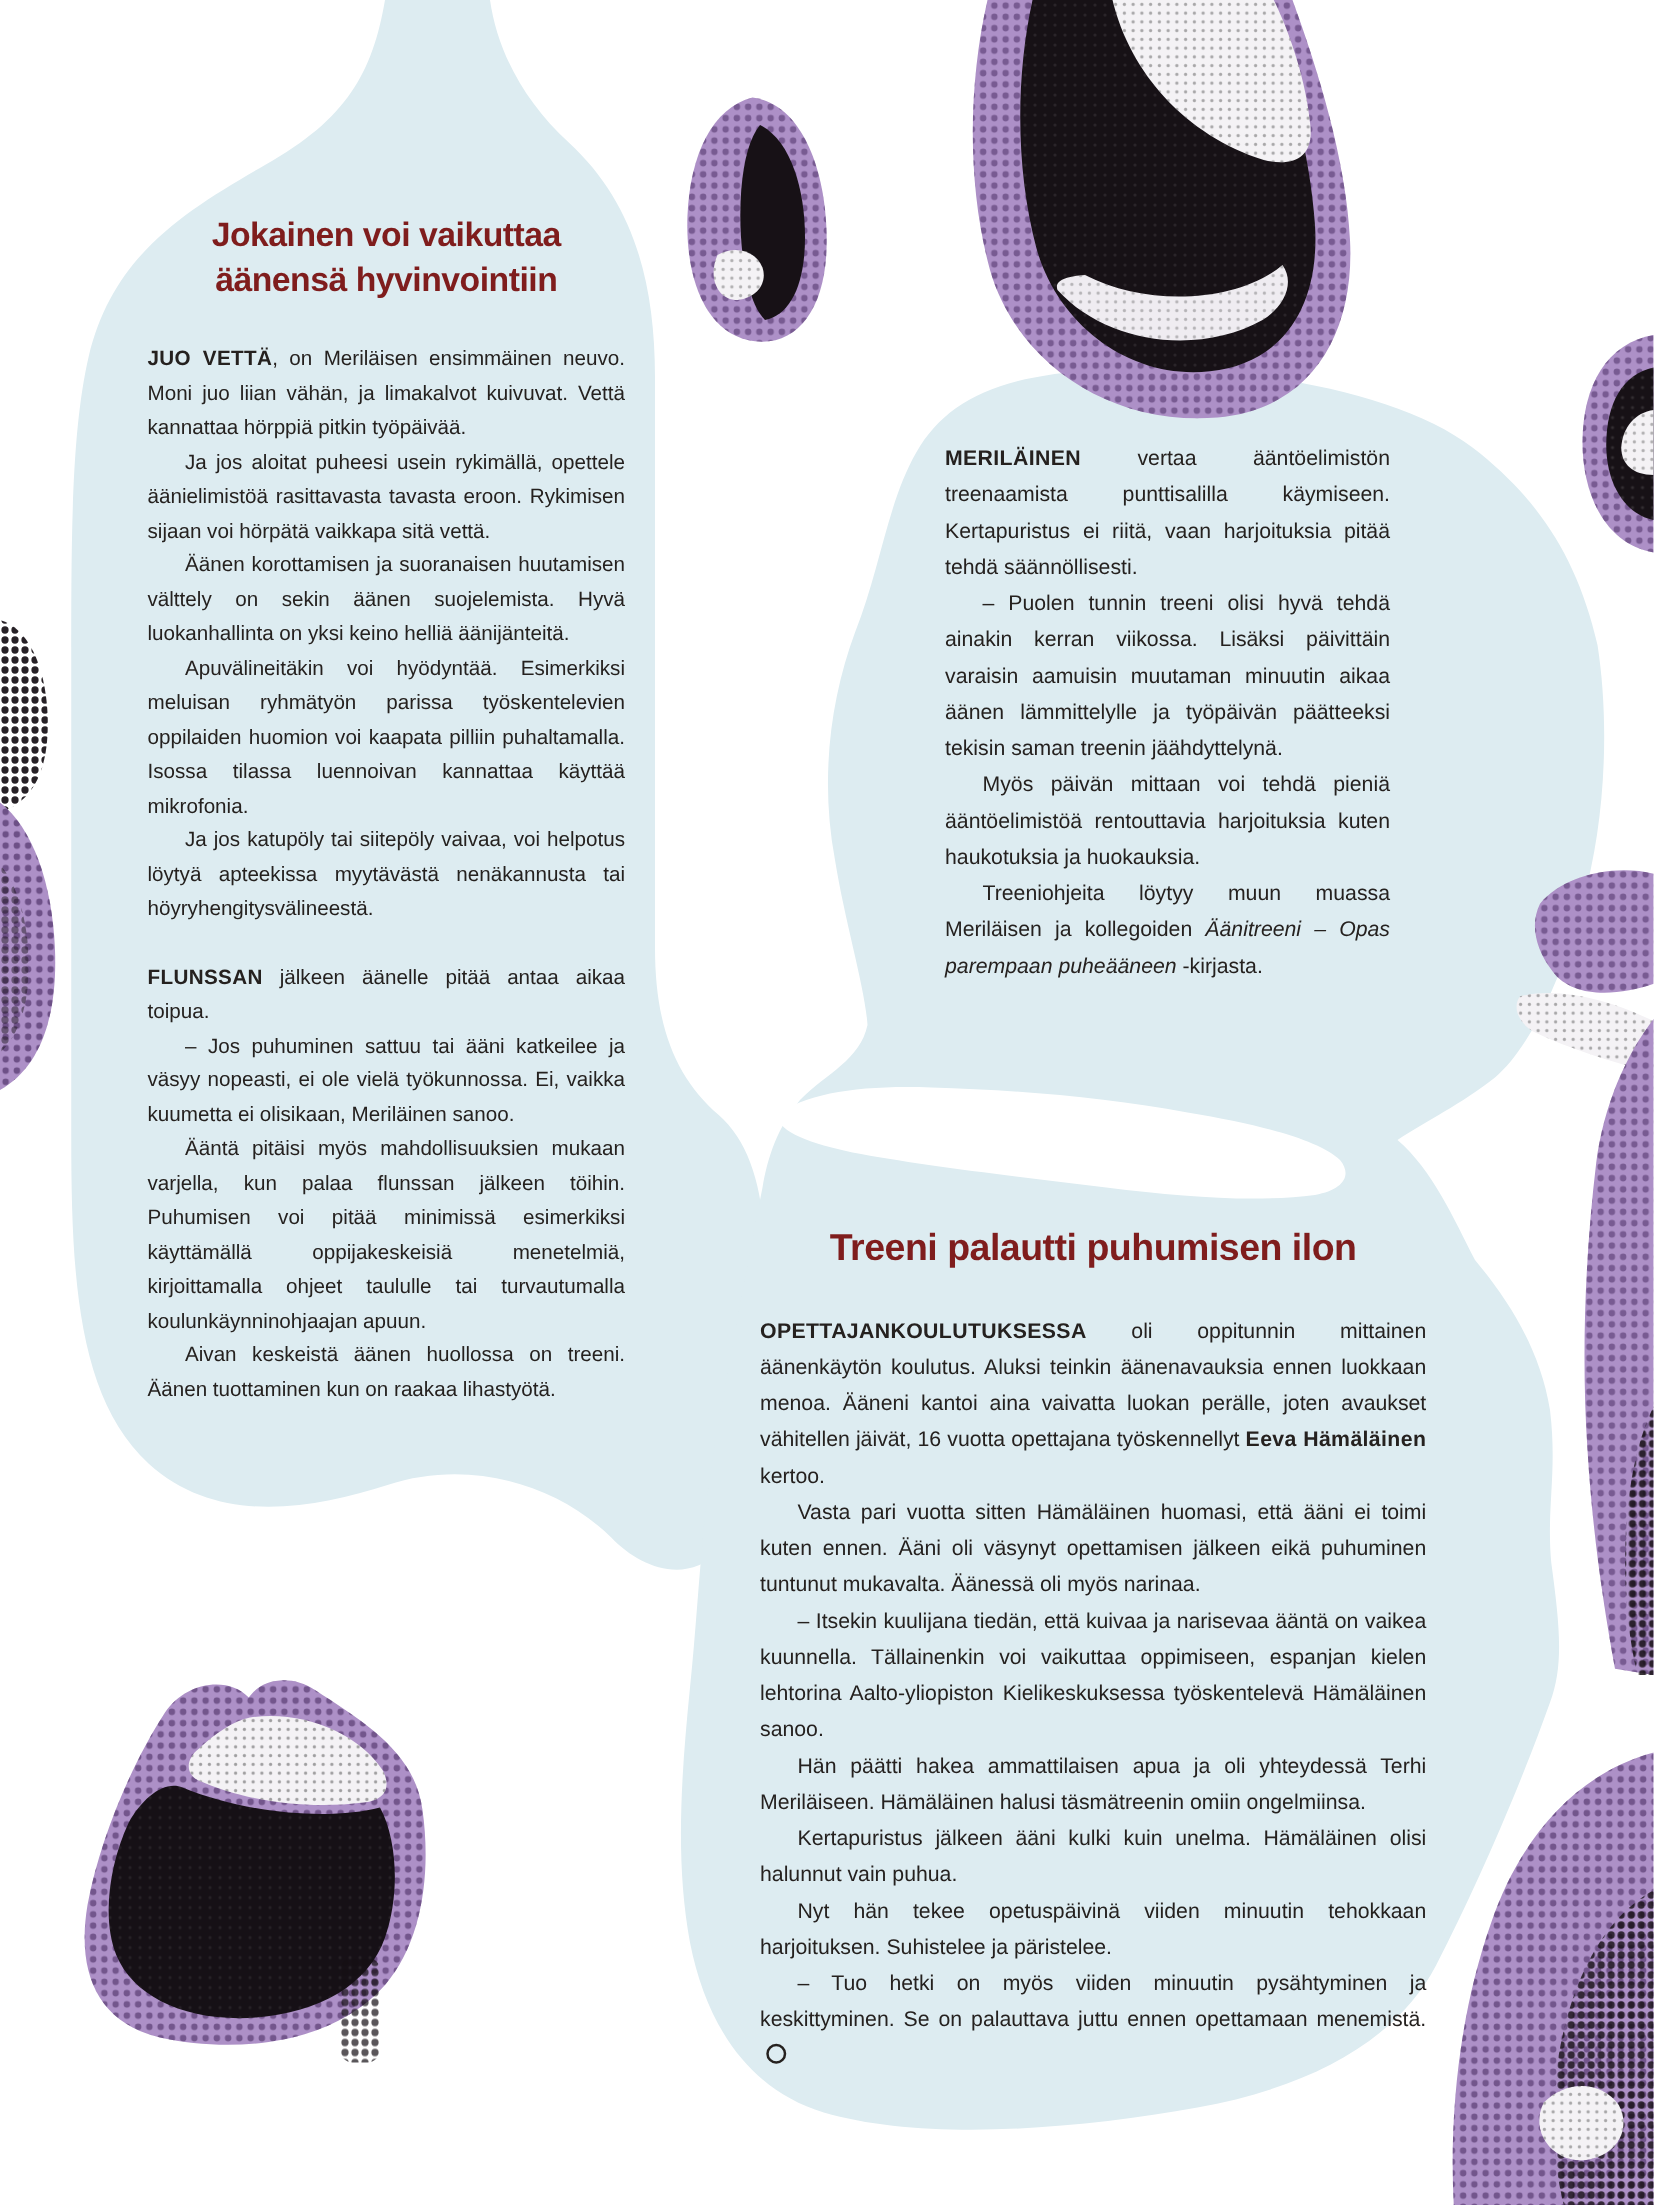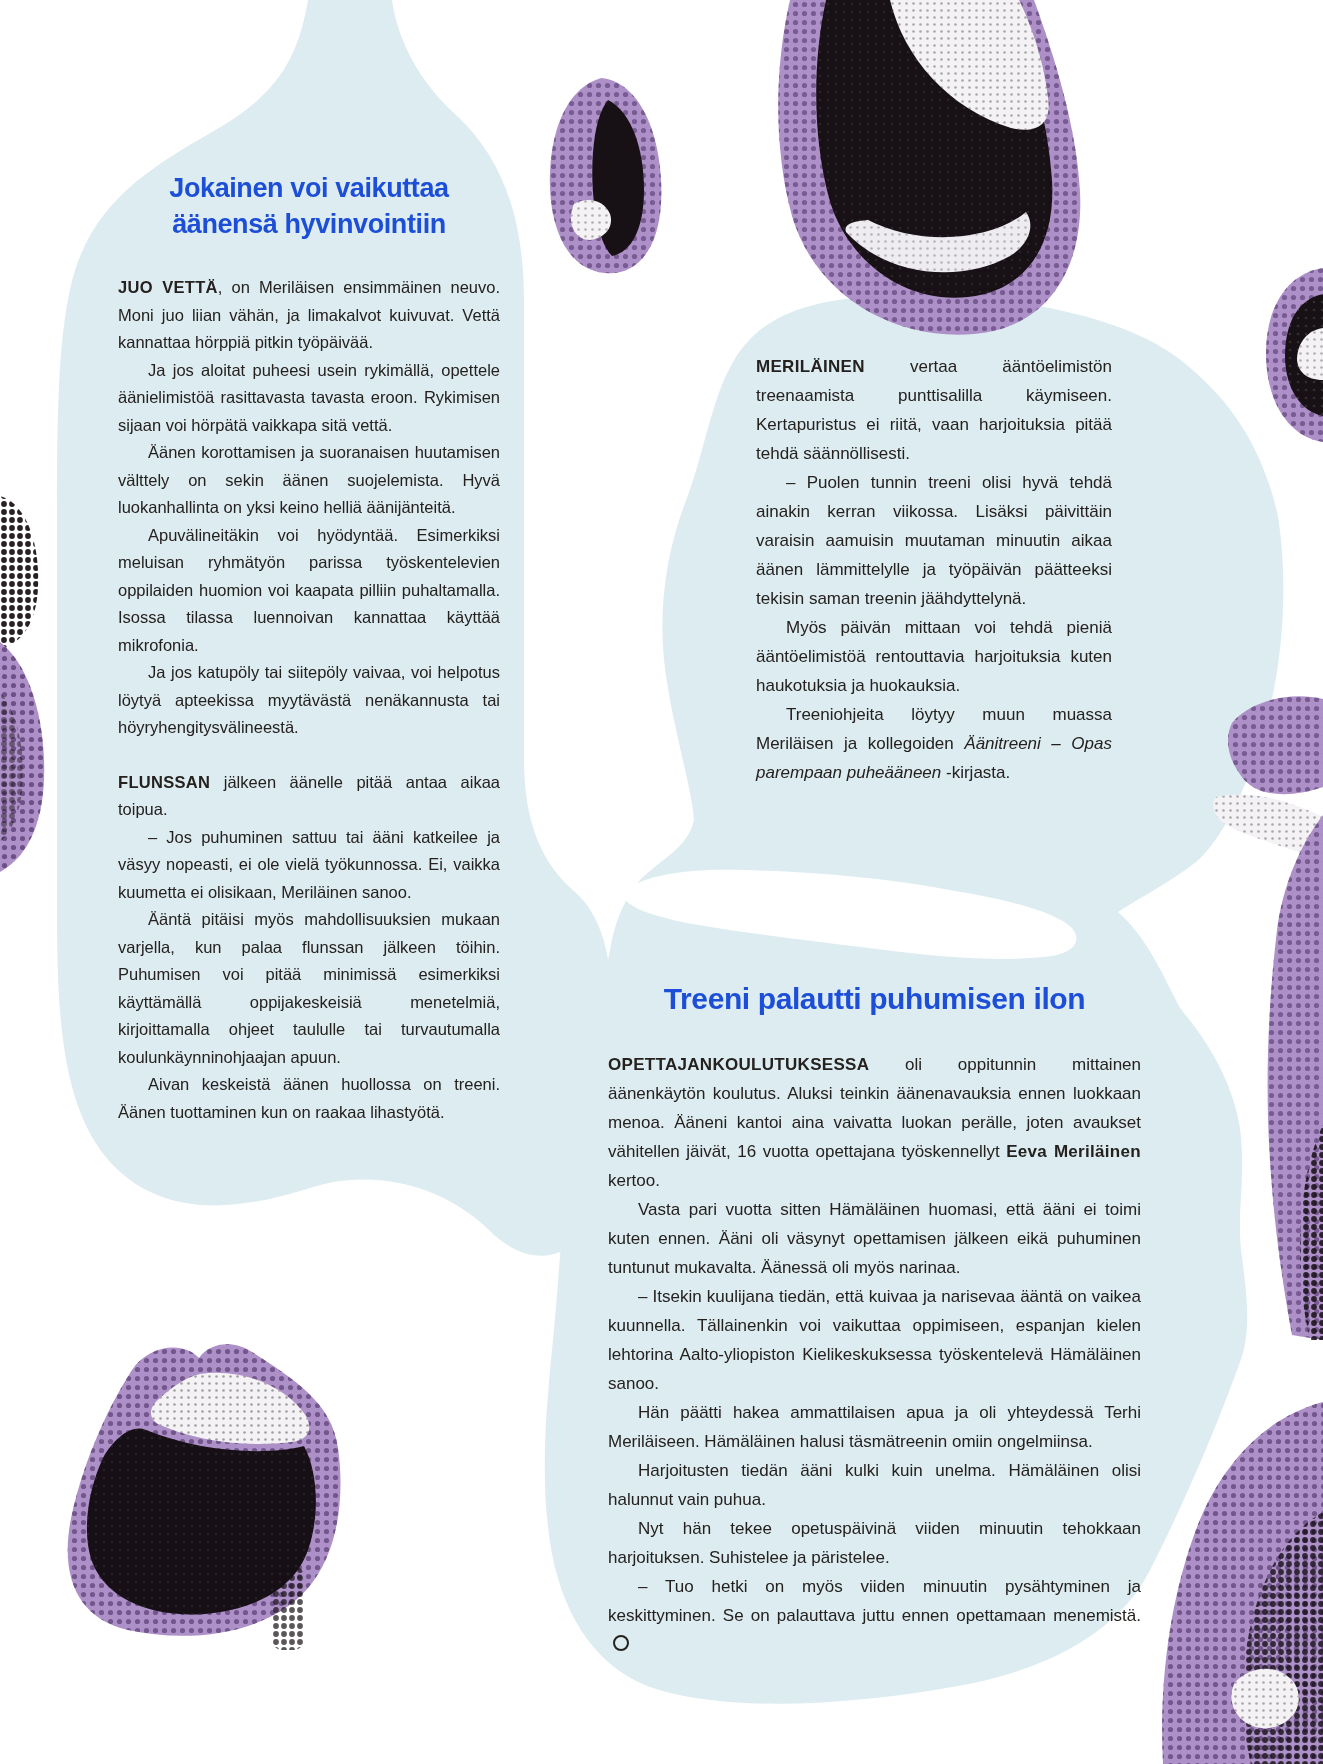--- a/index.html
+++ b/index.html
@@ -11,21 +11,21 @@
   }
   .bg-svg{position:absolute;left:0;top:0;z-index:0;}
   .decor{position:absolute;z-index:2;}
   .col{position:absolute;z-index:3;text-align:justify;}
   .col p{margin:0;}
   .col p.indent{text-indent:30px;}
   .col p.gap{margin-top:27px;}
   .col strong{letter-spacing:.3px;}
   .col em{font-style:italic;}
   .heading{
-    font-weight:bold;text-align:center;color:#1d4ed8;letter-spacing:-.4px;
+    font-weight:bold;text-align:center;color:#7f1d1d;letter-spacing:-.4px;
   }
   #col-left{left:118px;top:170px;width:382px;font-size:16.5px;line-height:27.5px;}
   #col-left .heading{font-size:27px;line-height:36px;margin-bottom:32px;}
   #col-huokaa{left:756px;top:352px;width:356px;font-size:17px;line-height:29px;}
   #col-huokaa .heading{font-size:30px;line-height:34px;margin-bottom:22px;}
   #col-treeni{left:608px;top:982px;width:533px;font-size:17px;line-height:29px;}
   #col-treeni .heading{font-size:30px;line-height:34px;margin-bottom:34px;}
   .endmark{
     display:inline-block;width:12px;height:12px;border:2.5px solid #25211f;
     border-radius:50%;vertical-align:-1px;margin-left:5px;
@@ -193,21 +193,21 @@
       <p><strong>MERILÄINEN</strong> vertaa ääntöelimistön treenaamista punttisalilla käymiseen. Kertapuristus ei riitä, vaan harjoituksia pitää tehdä säännöllisesti.</p>
       <p class="indent">– Puolen tunnin treeni olisi hyvä tehdä ainakin kerran viikossa. Lisäksi päivittäin varaisin aamuisin muutaman minuutin aikaa äänen lämmittelylle ja työpäivän päätteeksi tekisin saman treenin jäähdyttelynä.</p>
       <p class="indent">Myös päivän mittaan voi tehdä pieniä ääntöelimistöä rentouttavia harjoituksia kuten haukotuksia ja huokauksia.</p>
       <p class="indent">Treeniohjeita löytyy muun muassa Meriläisen ja kollegoiden <em>Äänitreeni – Opas parempaan puheääneen</em> -kirjasta.</p>
     </div>
 </div>
 
 <div class="col" id="col-treeni">
   <div class="heading">Treeni palautti puhumisen ilon</div>
   <div>
-      <p><strong>OPETTAJANKOULUTUKSESSA</strong> oli oppitunnin mittainen äänenkäytön koulutus. Aluksi teinkin äänenavauksia ennen luokkaan menoa. Ääneni kantoi aina vaivatta luokan perälle, joten avaukset vähitellen jäivät, 16 vuotta opettajana työskennellyt <strong>Eeva Meriläinen</strong> kertoo.</p>
+      <p><strong>OPETTAJANKOULUTUKSESSA</strong> oli oppitunnin mittainen äänenkäytön koulutus. Aluksi teinkin äänenavauksia ennen luokkaan menoa. Ääneni kantoi aina vaivatta luokan perälle, joten avaukset vähitellen jäivät, 16 vuotta opettajana työskennellyt <strong>Eeva Hämäläinen</strong> kertoo.</p>
       <p class="indent">Vasta pari vuotta sitten Hämäläinen huomasi, että ääni ei toimi kuten ennen. Ääni oli väsynyt opettamisen jälkeen eikä puhuminen tuntunut mukavalta. Äänessä oli myös narinaa.</p>
       <p class="indent">– Itsekin kuulijana tiedän, että kuivaa ja narisevaa ääntä on vaikea kuunnella. Tällainenkin voi vaikuttaa oppimiseen, espanjan kielen lehtorina Aalto-yliopiston Kielikeskuksessa työskentelevä Hämäläinen sanoo.</p>
       <p class="indent">Hän päätti hakea ammattilaisen apua ja oli yhteydessä Terhi Meriläiseen. Hämäläinen halusi täsmätreenin omiin ongelmiinsa.</p>
-      <p class="indent">Harjoitusten tiedän ääni kulki kuin unelma. Hämäläinen olisi halunnut vain puhua.</p>
+      <p class="indent">Kertapuristus jälkeen ääni kulki kuin unelma. Hämäläinen olisi halunnut vain puhua.</p>
       <p class="indent">Nyt hän tekee opetuspäivinä viiden minuutin tehokkaan harjoituksen. Suhistelee ja päristelee.</p>
       <p class="indent">– Tuo hetki on myös viiden minuutin pysähtyminen ja keskittyminen. Se on palauttava juttu ennen opettamaan menemistä. <span class="endmark"></span></p>
     </div>
 </div>
 
 </body></html>

